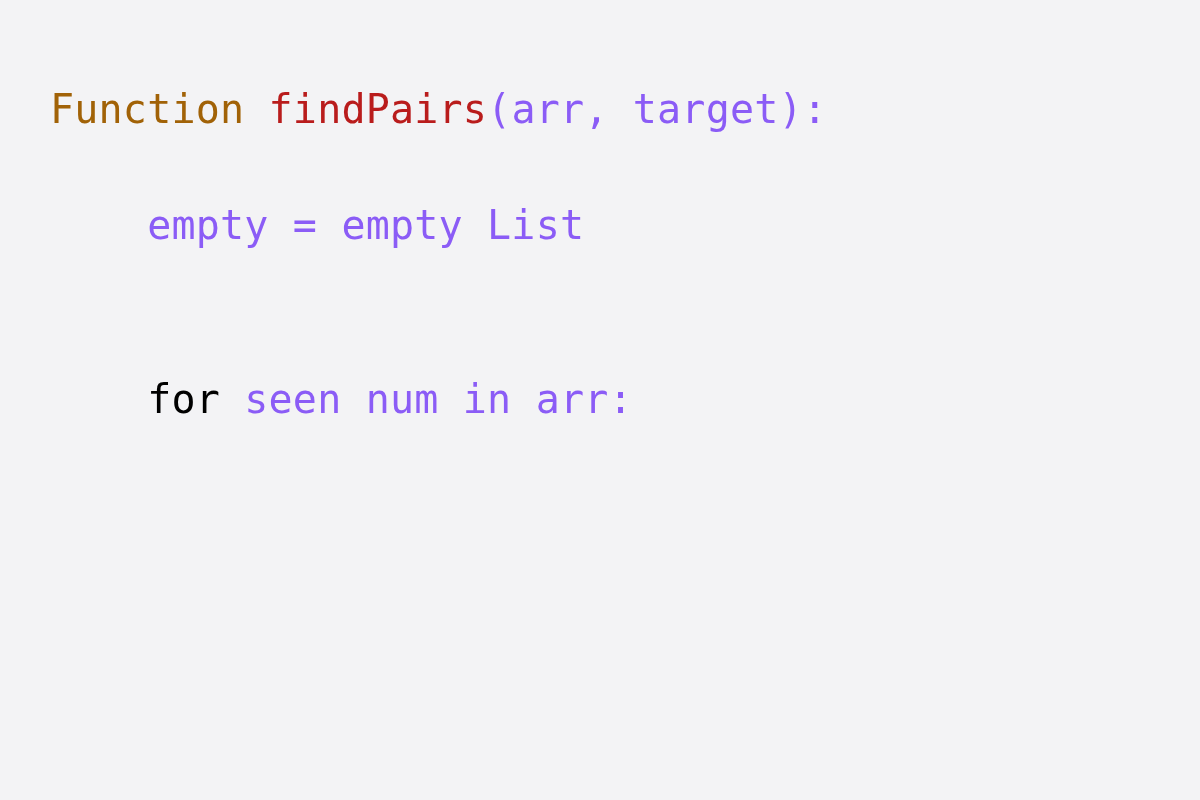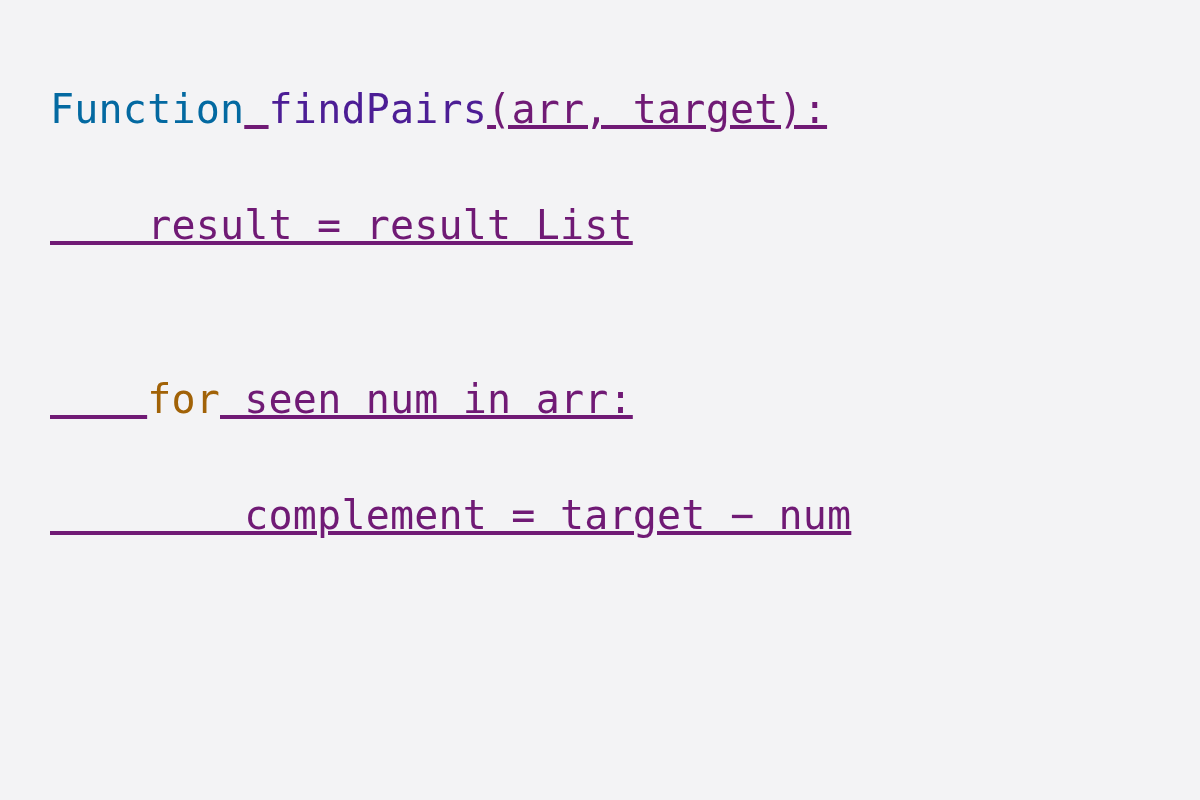--- a/index.html
+++ b/index.html
@@ -21,35 +21,34 @@
     flex: 1;
     background: #f3f3f5;
     padding: 22px 0 0 50px;
     font-size: 40px;
     line-height: 1.45;
     color: #1c1c1c;
     white-space: pre;
     letter-spacing: 0.2px;
   }
   .code-line { display: block; }
-  .k-def  { color: #0369a1; text-align: right; }
-  .k-func { color: #4c1d95; }
-  .k-ctrl { color: #a16207; }
-  .txt    { color: #701a75; text-decoration: underline; }
+  .k-def  { color: #a16207; text-align: right; }
+  .k-func { color: #b91c1c; }
+  .k-ctrl { color: #000000; }
+  .txt    { color: #8b5cf6; }
 </style>
 </head>
 <body>
 
 <div class="page">
 
   <div class="code-area">
 <span class="code-line"><span class="k-def">Function</span><span class="txt"> </span><span class="k-func">findPairs</span><span class="txt">(arr, target):</span></span>
-<span class="code-line txt">    result = result List</span>
+<span class="code-line txt">    empty = empty List</span>
 <span class="code-line txt"></span>
 <span class="code-line"><span class="txt">    </span><span class="k-ctrl">for</span><span class="txt"> seen num in arr:</span></span>
-<span class="code-line txt">        complement = target − num</span>
 
 
 <span class="code-line txt"></span>
 
   </div>
 
 </div>
 
 </body></html>

